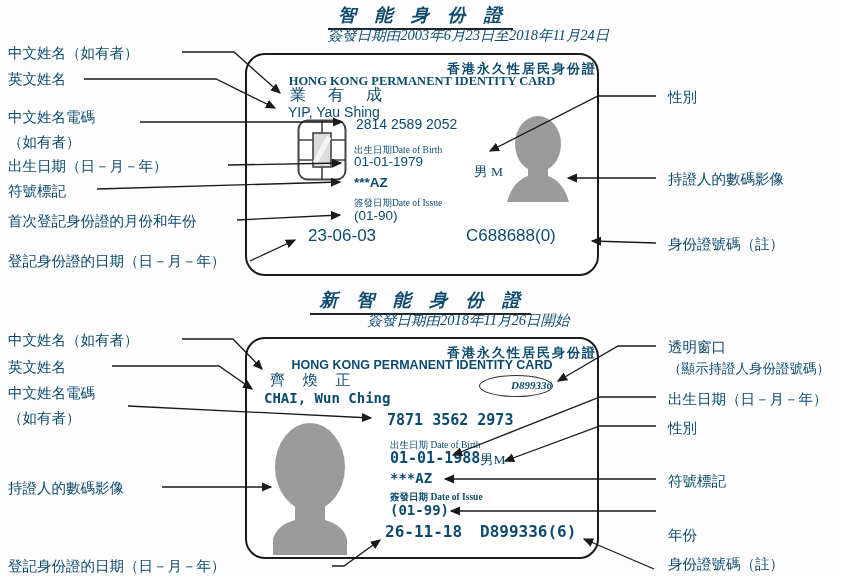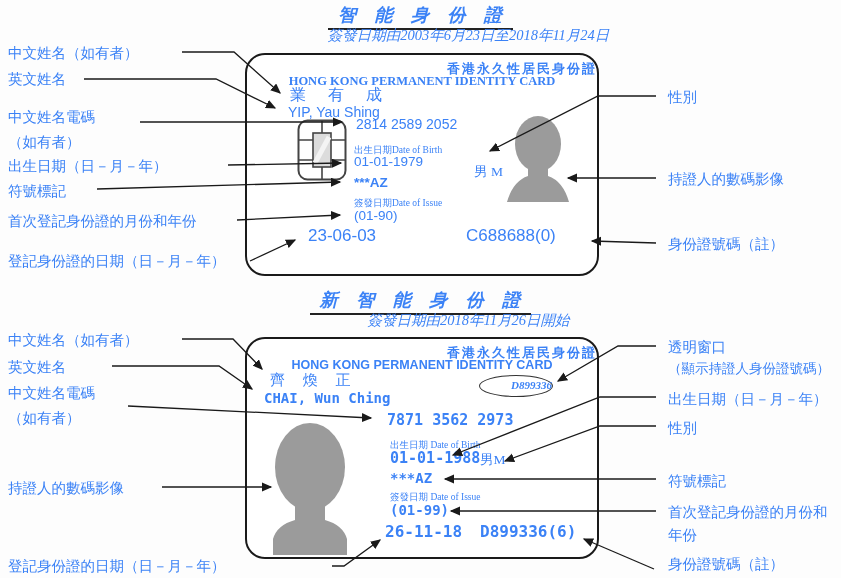--- a/index.html
+++ b/index.html
@@ -1,17 +1,17 @@
 <!DOCTYPE html>
 <html><head>
 <meta charset="utf-8">
 <style>
   html,body{margin:0;padding:0;background:#fff;}
   .canvas{position:relative;width:841px;height:578px;background:#fdfdfd;overflow:hidden;
-          font-family:"Liberation Serif",serif;color:#3b82f6;}
+          font-family:"Liberation Serif",serif;color:#0c4a6e;}
   svg.connectors{position:absolute;left:0;top:0;z-index:5;pointer-events:none;}
 
   .sec-title-row{position:absolute;left:0;width:841px;text-align:center;z-index:2;}
   .sec-title{display:inline-block;font-weight:bold;font-style:italic;font-size:18px;
              letter-spacing:7px;border-bottom:2px solid #222;padding:0 4px 1px 10px;}
   .sec-sub{position:absolute;left:0;width:841px;text-align:center;font-style:italic;
            font-size:14.5px;z-index:2;margin-left:48px;}
 
   .lbl{position:absolute;font-size:14.5px;white-space:nowrap;z-index:2;}
   .lbl.it{font-size:13.5px;}
@@ -130,40 +130,39 @@
   <div class="lbl" style="left:8px;top:384px;">中文姓名電碼</div>
   <div class="lbl" style="left:8px;top:409px;">（如有者）</div>
   <div class="lbl" style="left:8px;top:479px;">持證人的數碼影像</div>
   <div class="lbl" style="left:8px;top:557px;">登記身份證的日期（日－月－年）</div>
 
   <div class="lbl" style="left:668px;top:338px;">透明窗口</div>
   <div class="lbl it" style="left:668px;top:360px;">（顯示持證人身份證號碼）</div>
   <div class="lbl" style="left:668px;top:390px;">出生日期（日－月－年）</div>
   <div class="lbl" style="left:668px;top:419px;">性別</div>
   <div class="lbl" style="left:668px;top:472px;">符號標記</div>
-  <div class="lbl" style="left:668px;top:503px;">首次登記身份證的月份和</div>
   <div class="lbl" style="left:668px;top:526px;">年份</div>
   <div class="lbl" style="left:668px;top:555px;">身份證號碼（註）</div>
 
   <div class="card" style="top:337px;height:218px;">
     <div class="c-title-zh" style="top:5px;">香港永久性居民身份證</div>
     <div class="c-title-en-sans" style="top:19px;">HONG KONG PERMANENT IDENTITY CARD</div>
     <div class="c-name-zh" style="left:23px;top:32px;font-size:15px;letter-spacing:7px;">齊 煥 正</div>
     <div class="window-oval" style="left:232px;top:36px;">D899336</div>
     <div class="mono" style="left:17px;top:51px;font-size:14px;">CHAI, Wun Ching</div>
     <div class="mono" style="left:140px;top:72px;font-size:15px;">7871 3562 2973</div>
 
     <svg style="left:18px;top:82px;" width="90" height="134">
       <ellipse cx="45" cy="46" rx="35" ry="44" fill="#9b9b9b"></ellipse>
       <path d="M30,82 L30,99 Q12,104 8,118 L8,134 L82,134 L82,118 Q78,104 60,99 L60,82 Z" fill="#9b9b9b"></path>
     </svg>
 
     <div class="sm" style="left:143px;top:100px;">出生日期 Date of Birth</div>
     <div class="mono" style="left:143px;top:110px;font-size:15px;">01-01-1988</div>
     <div class="md" style="left:233px;top:112px;">男M</div>
     <div class="mono" style="left:143px;top:131px;font-size:14px;">***AZ</div>
-    <div class="sm" style="left:143px;top:152px;">簽發日期 Date of Issue</div>
+    <div class="sm" style="left:143px;top:152px;font-weight:bold;">簽發日期 Date of Issue</div>
     <div class="mono" style="left:143px;top:163px;font-size:14px;">(01-99)</div>
     <div class="mono" style="left:138px;top:183px;font-size:16px;">26-11-18</div>
     <div class="mono" style="left:233px;top:183px;font-size:16px;">D899336(6)</div>
   </div>
 
 </div>
 
 </body></html>

